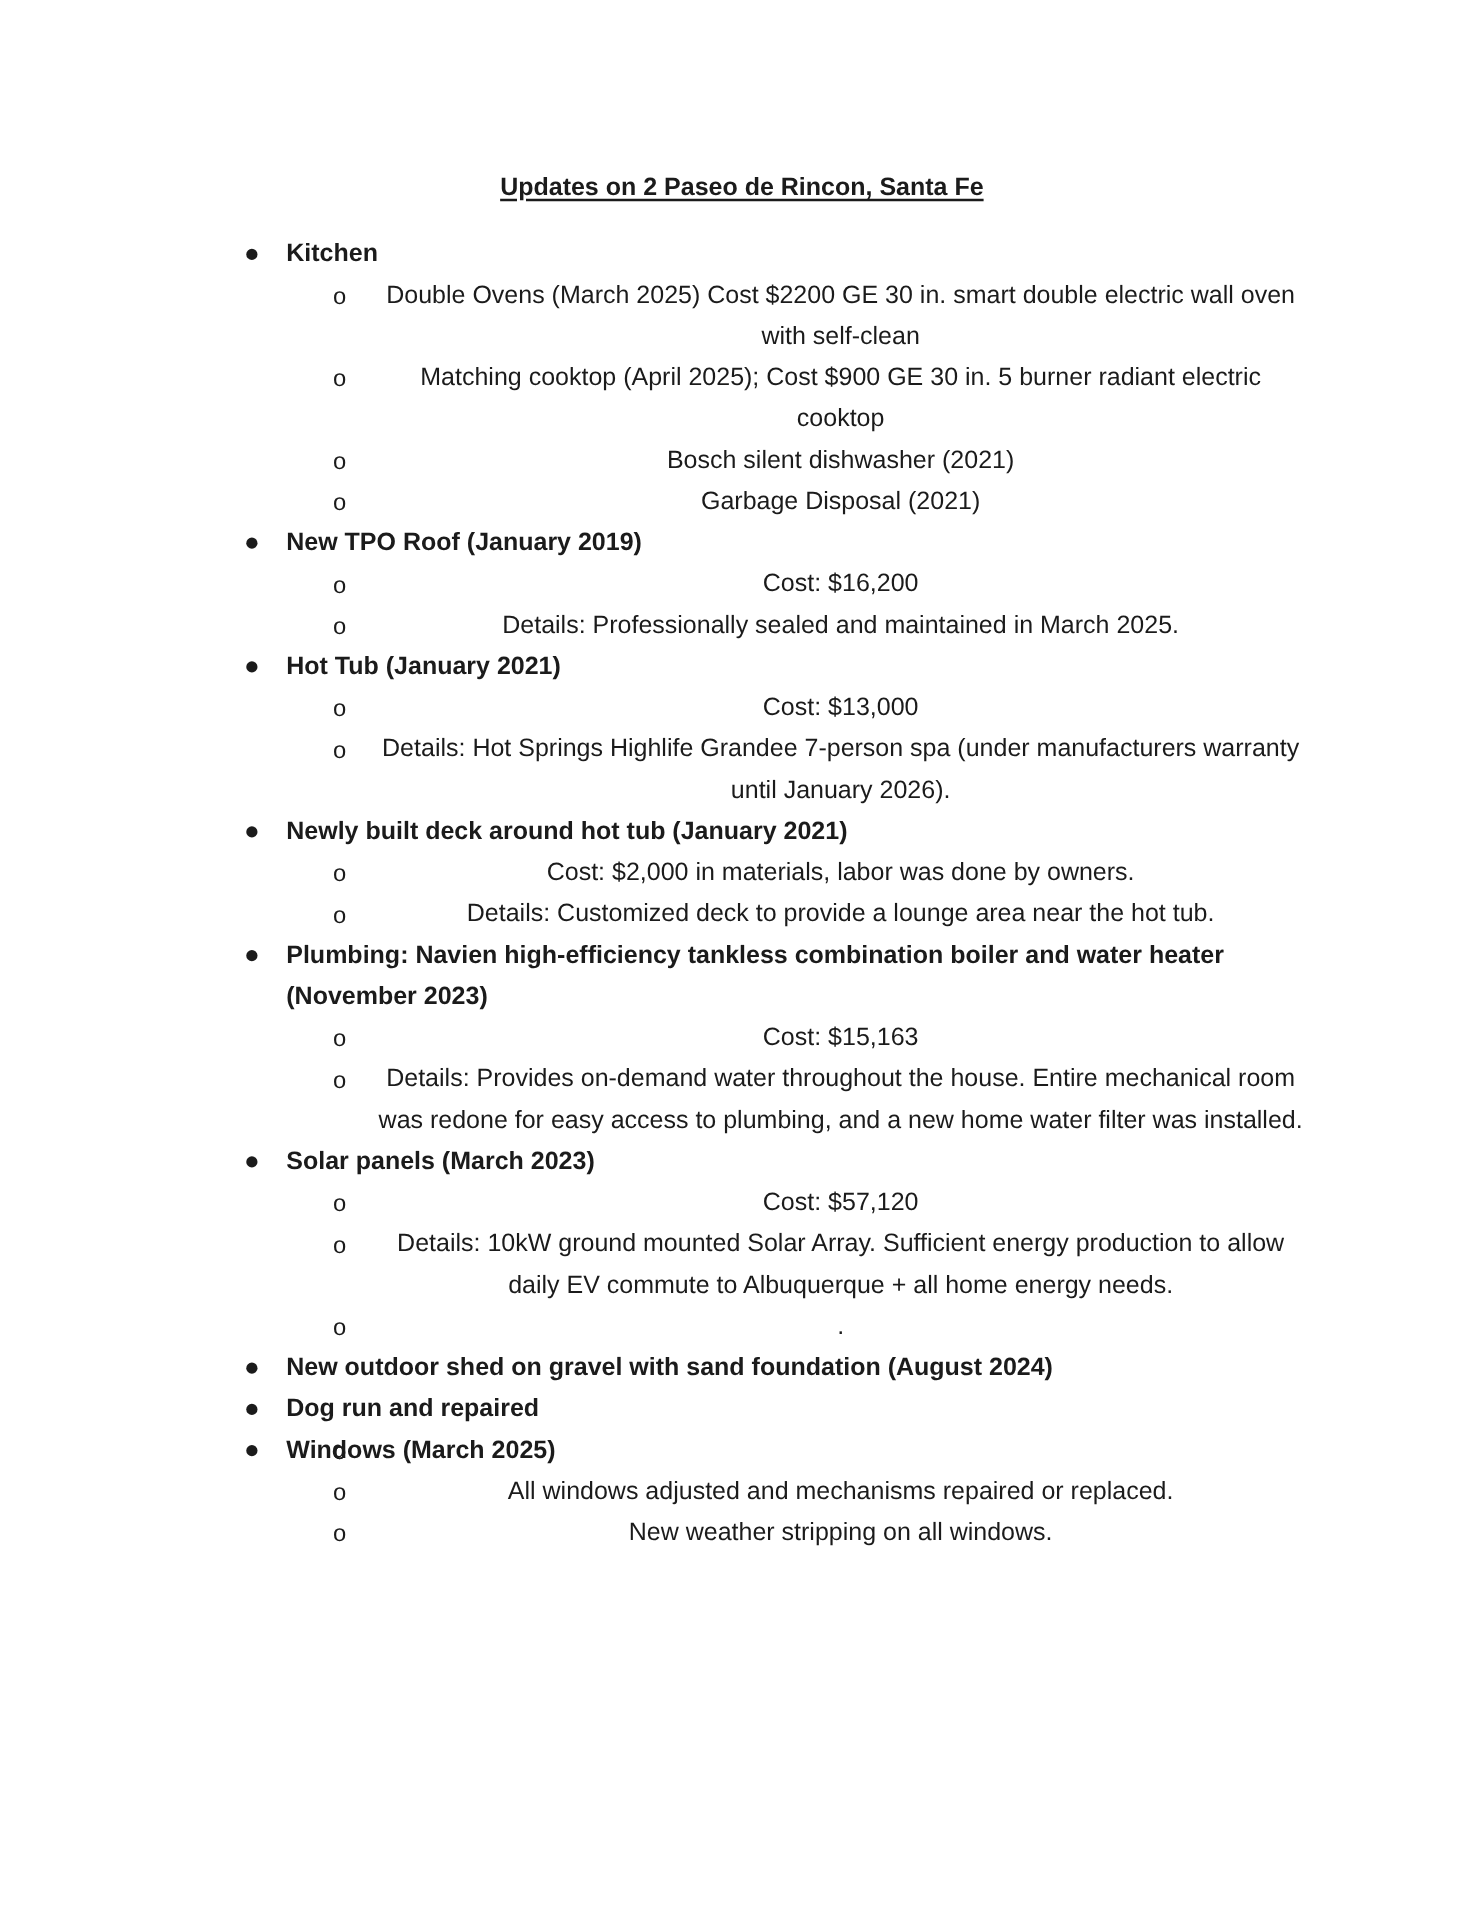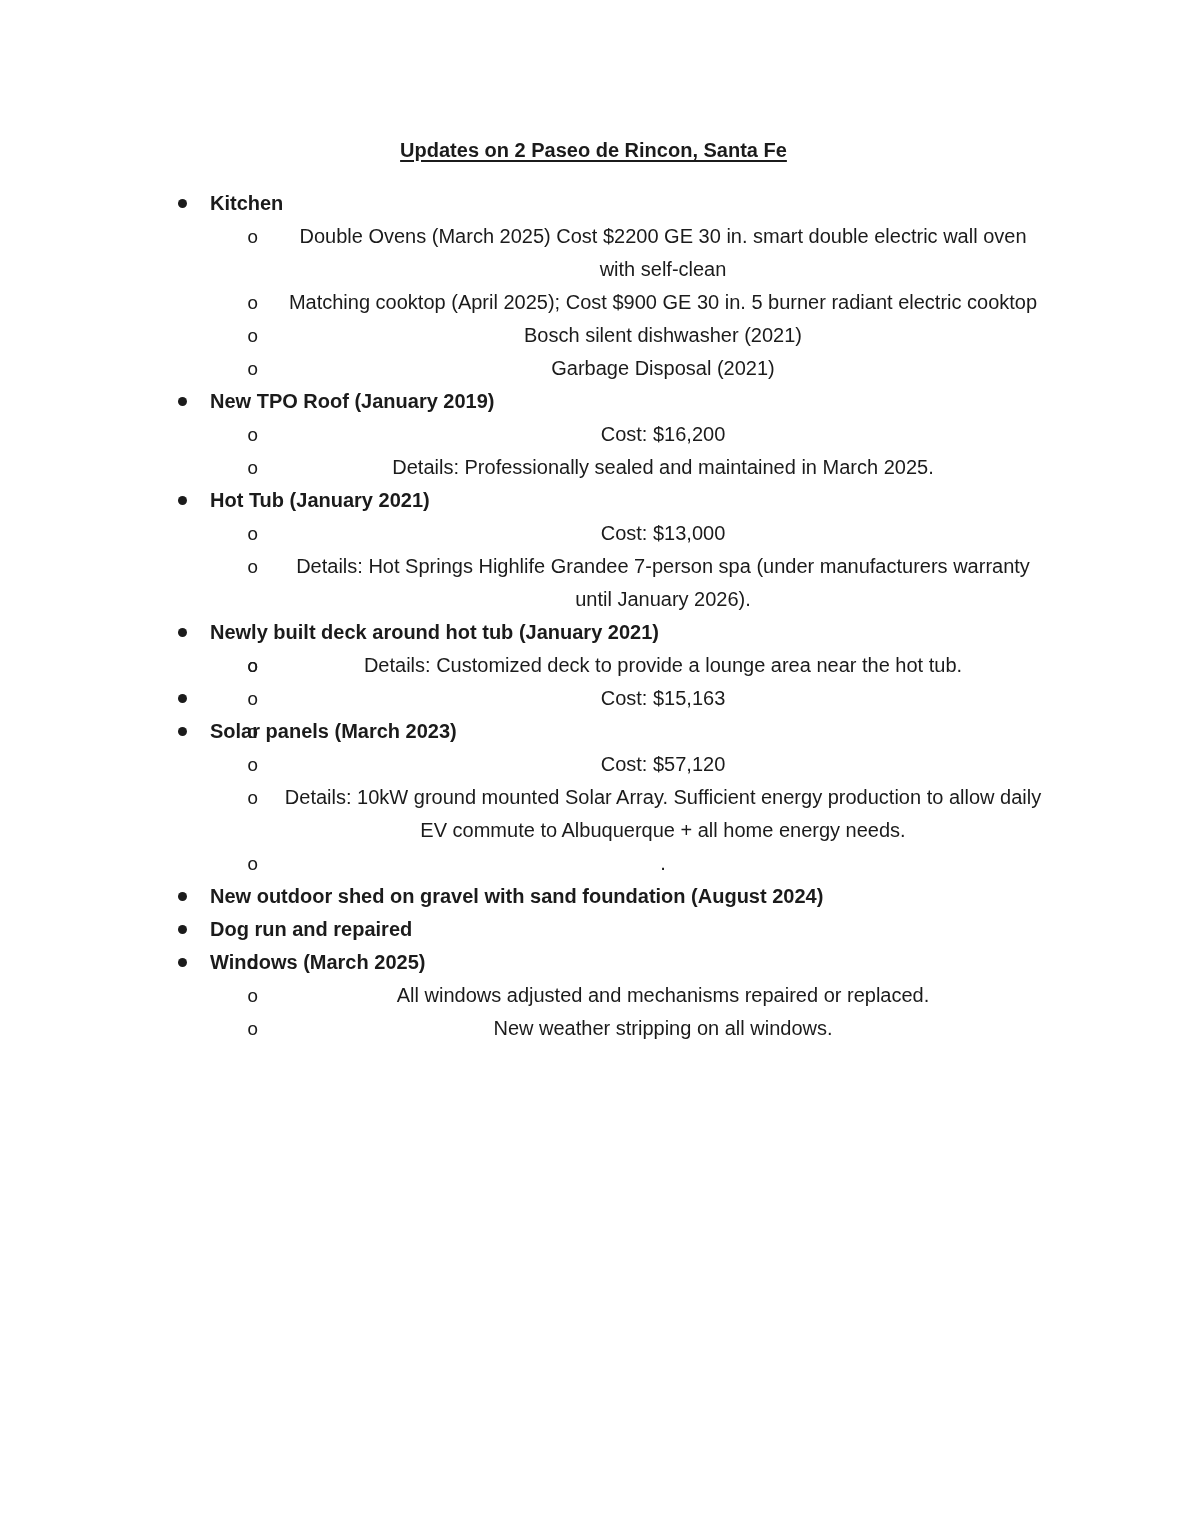--- a/index.html
+++ b/index.html
@@ -29,21 +29,21 @@
     text-underline-offset: 3px;
     font-size: 20px;
     line-height: 33px;
   }
   .doc-body {
     position: absolute;
     top: 187px;
     left: 0;
     right: 0;
   }
-  .row { position: relative; }
+  .row { position: relative; margin-left: 19px; }
   .row.l1 .txt {
     display: block;
     margin-left: 210px;
     margin-right: 142px;
     font-weight: 700;
   }
   .row.l2 .txt {
     display: block;
     margin-left: 281px;
     margin-right: 142px;
@@ -125,36 +125,39 @@
           <span class="txt">Details: Hot Springs Highlife Grandee 7-person spa (under manufacturers warranty until January 2026).</span>
         </div>
       </div>
       <div class="sec">
         <div class="row l1">
           <span class="dot"></span>
           <span class="txt">Newly built deck around hot tub (January 2021)</span>
         </div>
         <div class="row l2">
           <span class="circ">o</span>
+          <span class="txt">Cost: $2,000 in materials, labor was done by owners.</span>
         </div>
         <div class="row l2">
           <span class="circ">o</span>
           <span class="txt">Details: Customized deck to provide a lounge area near the hot tub.</span>
         </div>
       </div>
       <div class="sec">
         <div class="row l1">
           <span class="dot"></span>
+          <span class="txt">Plumbing: Navien high-efficiency tankless combination boiler and water heater (November 2023)</span>
         </div>
         <div class="row l2">
           <span class="circ">o</span>
           <span class="txt">Cost: $15,163</span>
         </div>
         <div class="row l2">
           <span class="circ">o</span>
+          <span class="txt">Details: Provides on-demand water throughout the house. Entire mechanical room was redone for easy access to plumbing, and a new home water filter was installed.</span>
         </div>
       </div>
       <div class="sec">
         <div class="row l1">
           <span class="dot"></span>
           <span class="txt">Solar panels (March 2023)</span>
         </div>
         <div class="row l2">
           <span class="circ">o</span>
           <span class="txt">Cost: $57,120</span>

